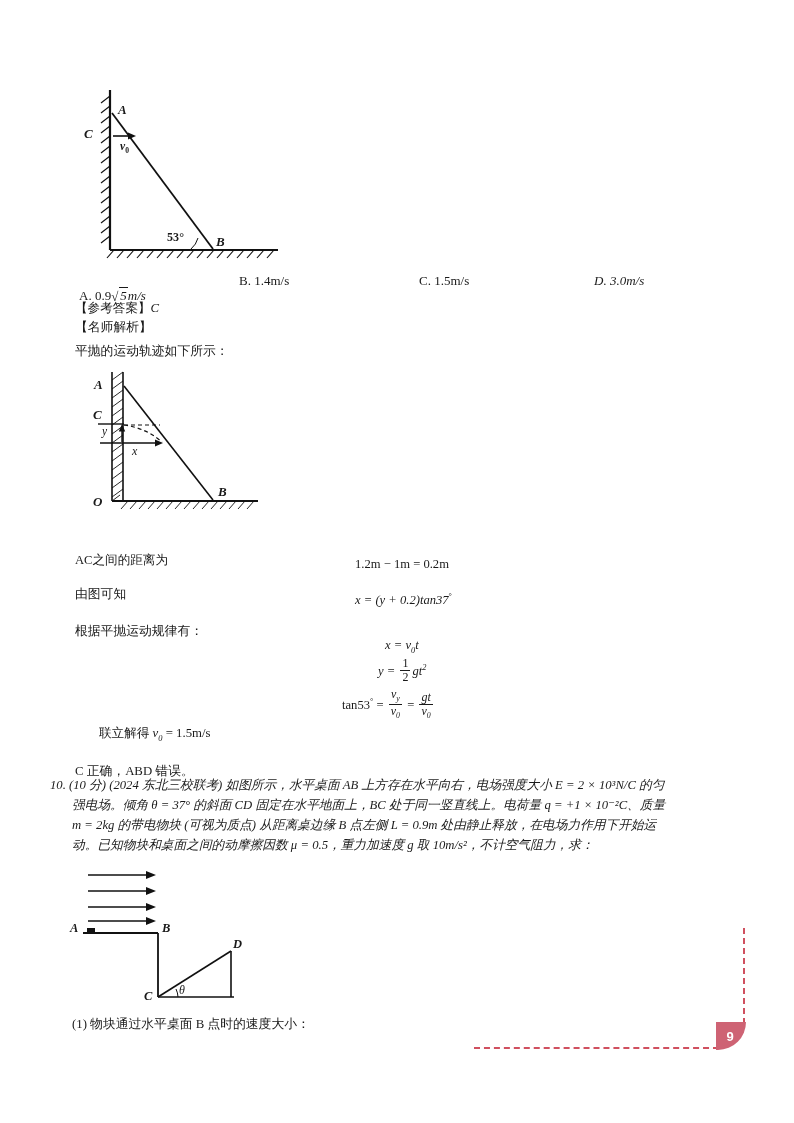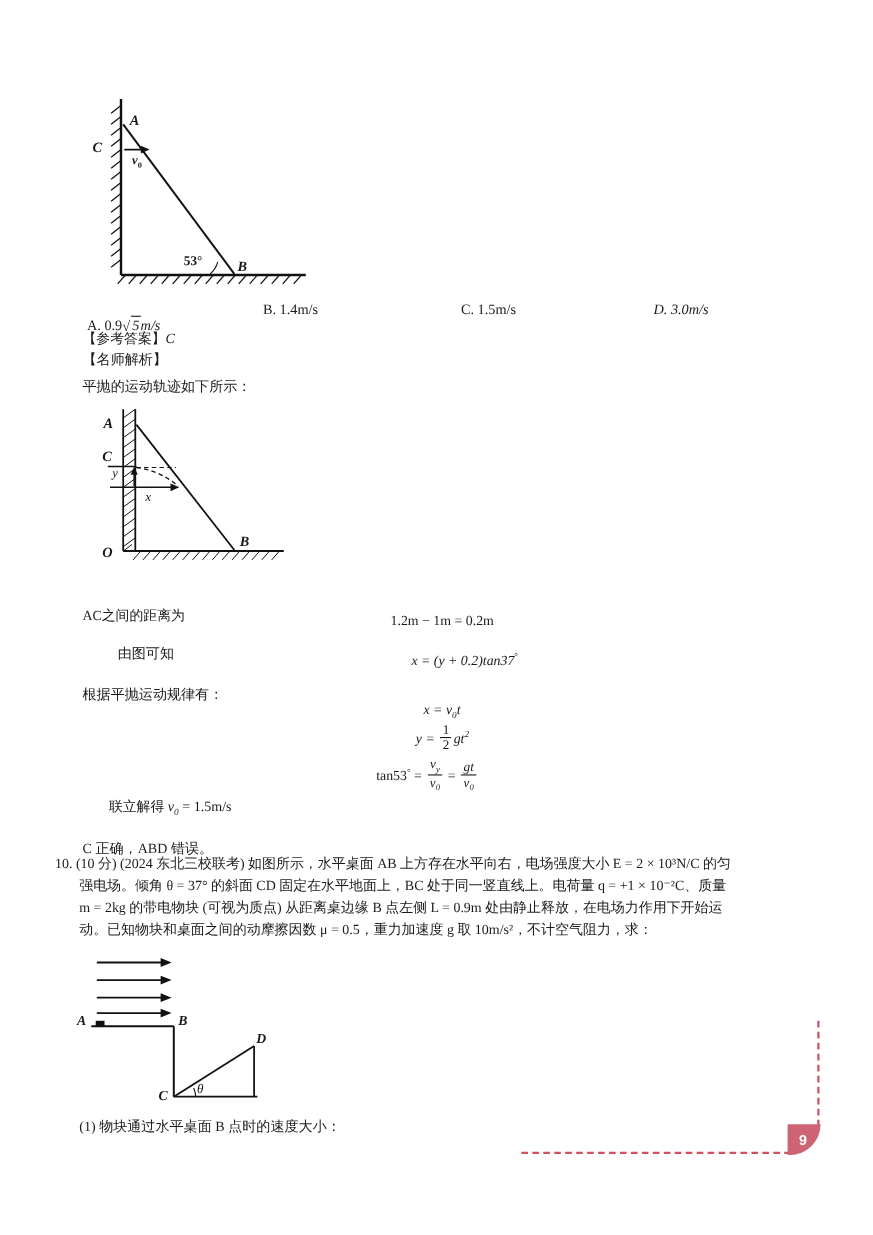--- a/index.html
+++ b/index.html
@@ -85,21 +85,21 @@
 
   
   .q10 {
     position: absolute;
     left: 50px;
     top: 775px;
     width: 700px;
     font-size: 12.7px;
     line-height: 20px;
   }
-  .q10 .ln { display: block; white-space: nowrap; }
+  .q10 .ln { display: block; white-space: nowrap; font-style: italic; }
   .q10 .ln.indent { padding-left: 22px; }
 
   .q10sub {
     position: absolute;
     left: 72px;
     top: 1016px;
     font-size: 12.8px;
     white-space: nowrap;
   }
 
@@ -286,22 +286,22 @@
     <span class="txt it" style="left:54px; top:76px; font-size:12px;">x</span>
     <span class="txt it" style="left:140px; top:116px; font-size:13px; font-weight:bold;">B</span>
     <span class="txt it" style="left:15px; top:126px; font-size:13px; font-weight:bold;">O</span>
   </div>
 
   <div class="para" style="left:75px; top:552px;">
     <span class="cn">AC之间的距离为</span>
   </div>
   <div class="eq" style="left:355px; top:557px;">1.2m − 1m = 0.2m</div>
 
-  <div class="para cn" style="left:75px; top:586px;margin-left:32px;">由图可知</div>
-  <div class="eq" style="left:374px; top:592px;">
+  <div class="para cn" style="left:75px; top:586px;">由图可知</div>
+  <div class="eq" style="left:355px; top:592px;">
     <span class="mathit">x = (y + 0.2)tan37</span><span class="sup">°</span>
   </div>
 
   <div class="para cn" style="left:75px; top:623px;">根据平抛运动规律有：</div>
 
   <div class="eq" style="left:385px; top:638px;">
     <span class="mathit">x = v</span><span class="sub mathit">0</span><span class="mathit">t</span>
   </div>
 
   <div class="eq" style="left:378px; top:657px;">

